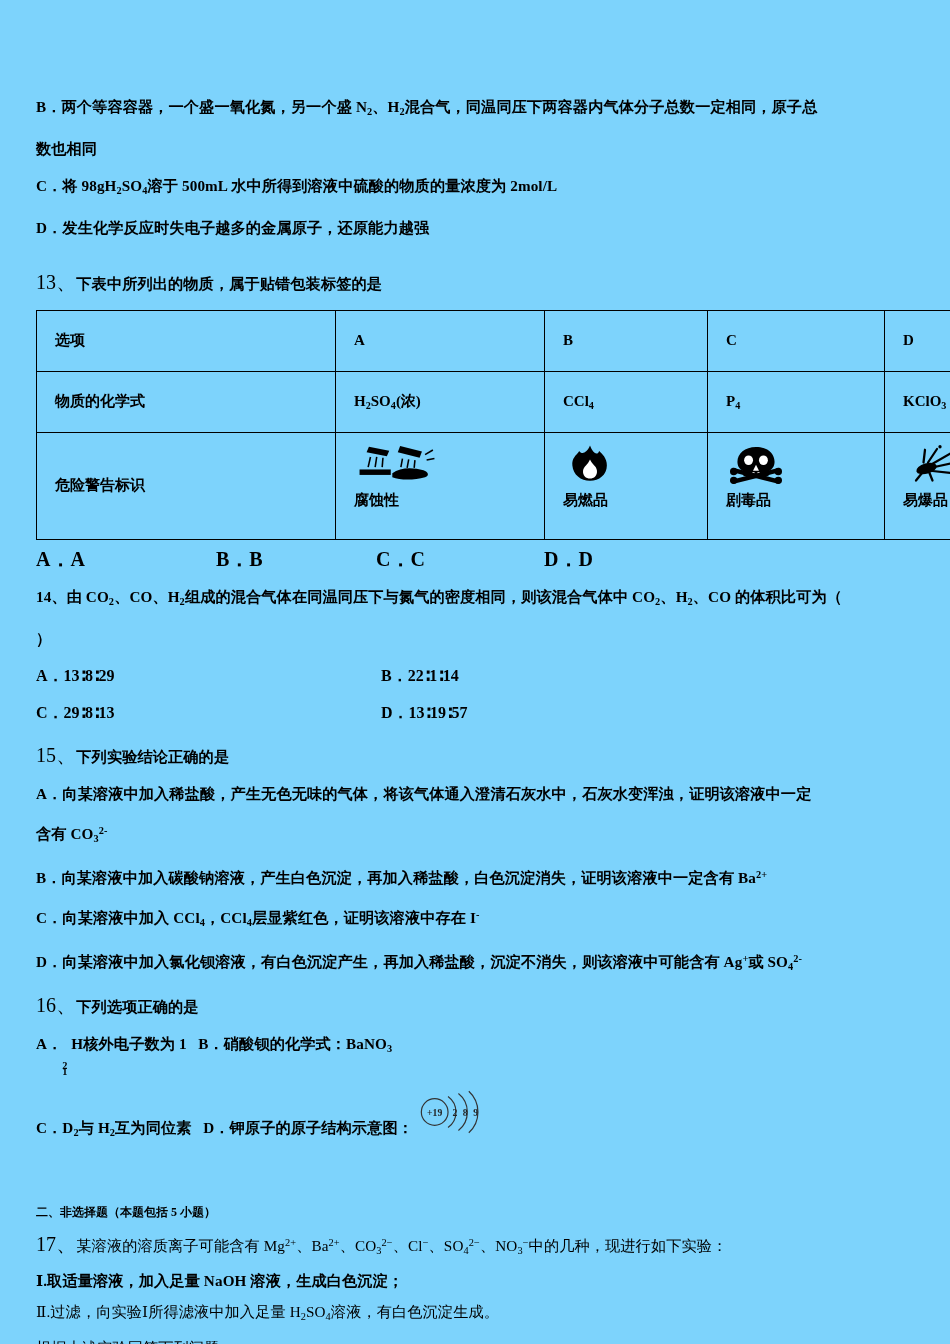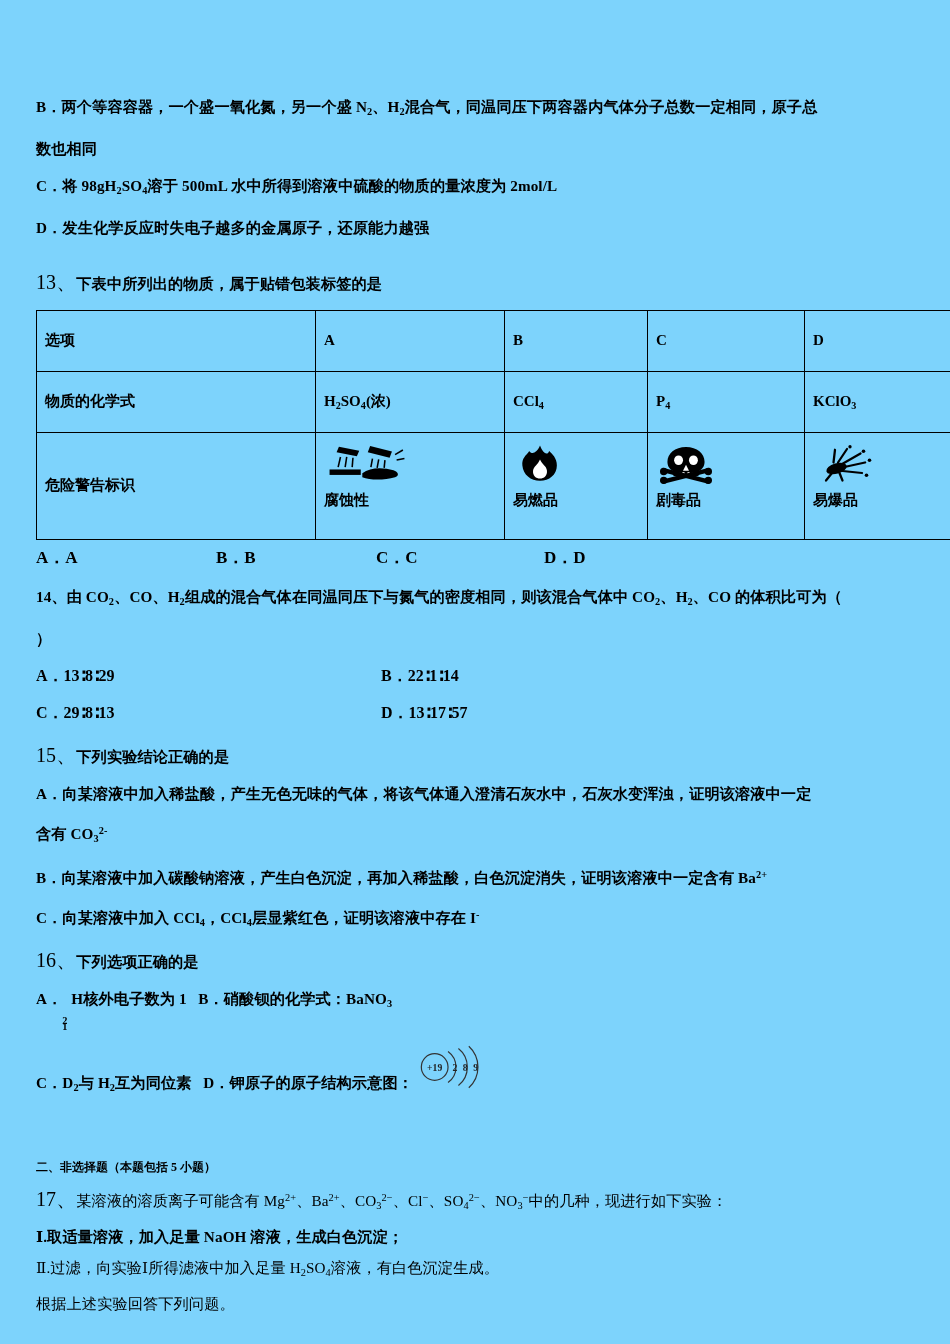--- a/index.html
+++ b/index.html
@@ -44,21 +44,21 @@
   table.haz {
     border-collapse: collapse;
     width: 864px;
     margin: 8px 0 0 0;
     table-layout: fixed;
   }
   table.haz td {
     border: 1.2px solid #000;
     font-size: 15px;
     font-weight: bold;
-    padding: 6px 8px;
+    padding: 6px 18px;
     vertical-align: middle;
   }
   table.haz td.lbl { font-weight: bold; }
   .row1 td { height: 48px; }
   .row2 td { height: 48px; }
   .row3 td { height: 94px; vertical-align: middle; }
   .col-a { width: 262px; }
   .col-b { width: 172px; }
   .col-c { width: 126px; }
   .col-d { width: 140px; }
@@ -66,21 +66,21 @@
   .haz-cell { position: relative; height: 86px; font-family: Liberation Mono, monospace; }
   .haz-ico {
     display: block;
     height: 42px;
     margin: 0 0 6px 4px;
   }
   .haz-name { display:block; font-weight: bold; font-size: 15px; }
 
   .abcd-row {
     font-weight: bold;
-    font-size: 17px;
+    font-size: 20px;
     margin: 6px 0 0 0;
     display: block;
     position: relative;
     height: 26px;
   }
   .abcd-row span { position: absolute; }
   .ab0 { left: 0px; }
   .ab1 { left: 180px; }
   .ab2 { left: 340px; }
   .ab3 { left: 508px; }
@@ -256,35 +256,38 @@
       <span>14、</span><span>由 CO</span><sub>2</sub><span>、CO、H</span><sub>2</sub><span>组成的混合气体在同温同压下与氮气的密度相同，则该混合气体中 CO</span><sub>2</sub><span>、H</span><sub>2</sub><span>、CO 的体积比可为（</span>
     </p>
     <p class="p bold">）</p>
 
     <div class="two-col">
       <span class="c1">A．13∶8∶29</span>
       <span class="c2">B．22∶1∶14</span>
     </div>
     <div class="two-col">
       <span class="c1">C．29∶8∶13</span>
-      <span class="c2">D．13∶17∶57</span>
+      <span class="c2">D．13∶19∶57</span>
     </div>
 
     <p class="p" style="margin-top:6px;">
       <span class="qnum">15、</span><span class="bold">下列实验结论正确的是</span>
     </p>
     <p class="p bold">A．向某溶液中加入稀盐酸，产生无色无味的气体，将该气体通入澄清石灰水中，石灰水变浑浊，证明该溶液中一定</p>
     <p class="p bold">
       <span>含有 CO</span><sub>3</sub><sup>2-</sup>
     </p>
     <p class="p bold">
       <span>B．向某溶液中加入碳酸钠溶液，产生白色沉淀，再加入稀盐酸，白色沉淀消失，证明该溶液中一定含有 Ba</span><sup>2+</sup>
     </p>
     <p class="p bold">
       <span>C．向某溶液中加入 CCl</span><sub>4</sub><span>，CCl</span><sub>4</sub><span>层显紫红色，证明该溶液中存在 I</span><sup>-</sup>
+    </p>
+    <p class="p bold">
+      <span>D．向某溶液中加入氯化钡溶液，有白色沉淀产生，再加入稀盐酸，沉淀不消失，则该溶液中可能含有 Ag</span><sup>+</sup><span>或 SO</span><sub>4</sub><sup>2-</sup>
     </p>
 
     <p class="p" style="margin-top:2px;">
       <span class="qnum">16、</span><span class="bold">下列选项正确的是</span>
     </p>
 
     <p class="p bold">
       <span>A．</span><span style="display:inline-block;position:relative;width:9px;"><sup style="position:absolute;left:0;top:-2px;">2</sup><sub style="position:absolute;left:0;top:4px;">1</sub></span><span>H核外电子数为 1</span>&nbsp;&nbsp;&nbsp;<span>B．硝酸钡的化学式：BaNO</span><sub>3</sub>
     </p>
 

